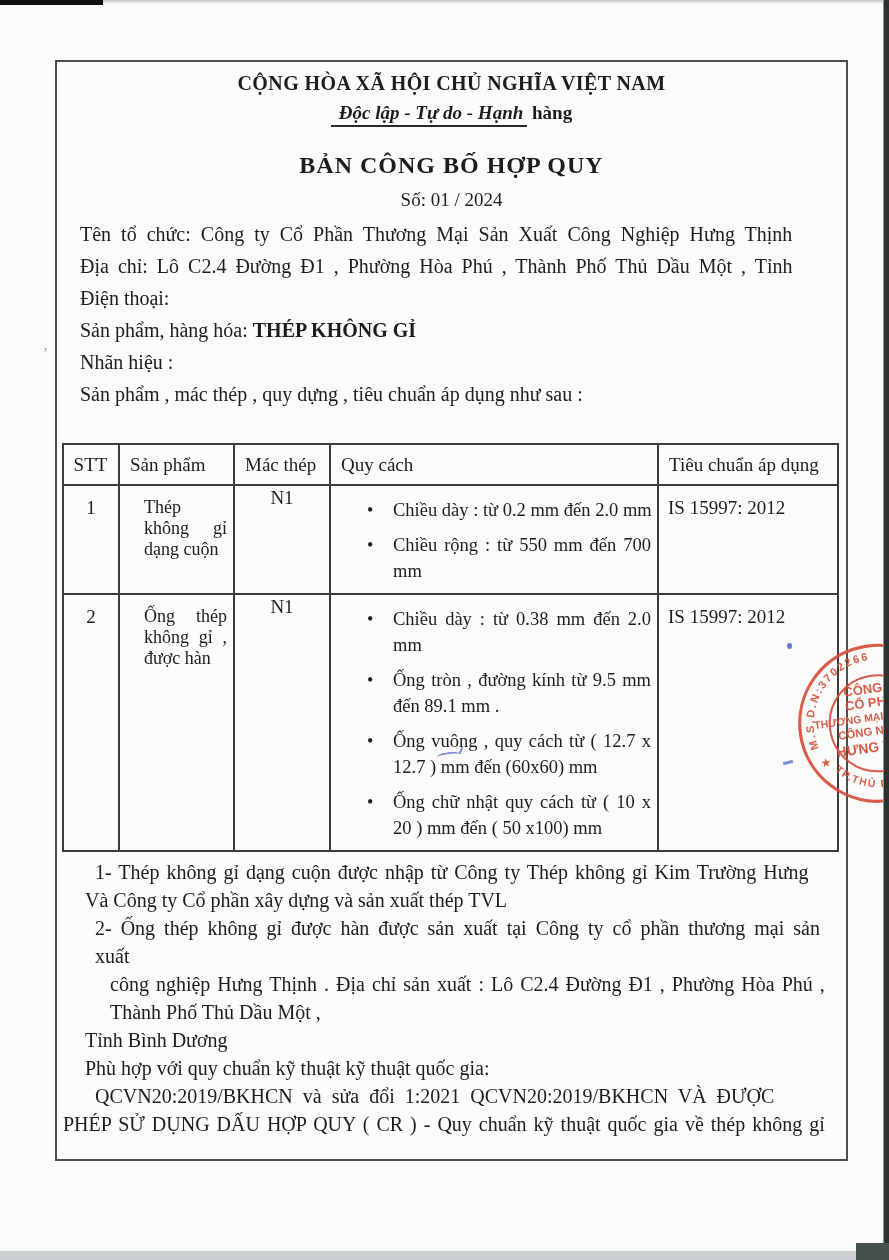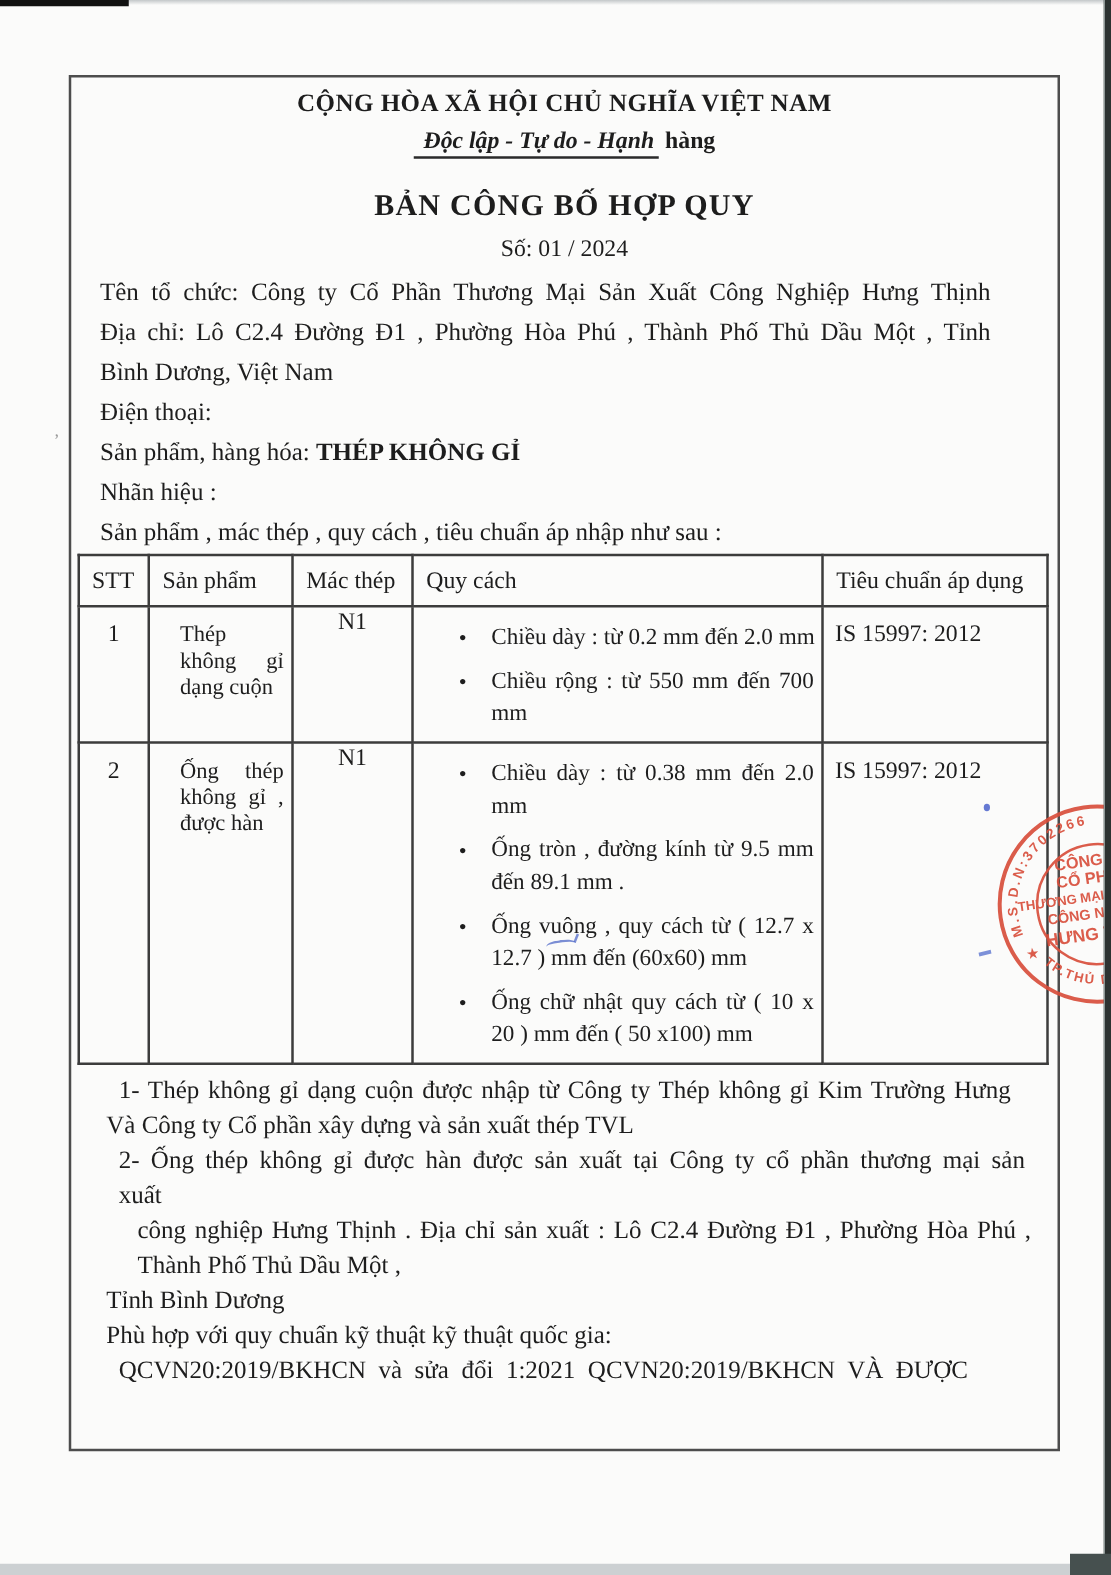--- a/index.html
+++ b/index.html
@@ -73,25 +73,24 @@
     <div class="hdr">
       <div class="nat-title">CỘNG HÒA XÃ HỘI CHỦ NGHĨA VIỆT NAM</div>
       <div class="motto"><span class="u">Độc lập - Tự do - Hạnh</span><span> hàng</span></div>
       <div class="doc-title">BẢN CÔNG BỐ HỢP QUY</div>
       <div class="doc-no">Số: 01 / 2024</div>
     </div>
 
     <div class="info">
       <div class="ws5">Tên tổ chức: Công ty Cổ Phần Thương Mại Sản Xuất Công Nghiệp Hưng Thịnh</div>
       <div class="ws4">Địa chỉ: Lô C2.4 Đường Đ1 , Phường Hòa Phú , Thành Phố Thủ Dầu Một , Tỉnh</div>
-      <div>Bình Dương, Việt Nam</div>
       <div>Điện thoại:</div>
       <div><span>Sản phẩm, hàng hóa: </span><span class="bold">THÉP KHÔNG GỈ</span></div>
       <div>Nhãn hiệu :</div>
-      <div>Sản phẩm , mác thép , quy cách , tiêu chuẩn áp nhập như sau :</div>
+      <div>Sản phẩm , mác thép , quy dựng , tiêu chuẩn áp dụng như sau :</div>
     </div>
 
     <table class="tbl">
       <colgroup>
         <col style="width:56px">
           <col style="width:115px">
           <col style="width:96px">
           <col style="width:328px">
           <col style="width:180px">
       </colgroup>
@@ -150,20 +149,21 @@
 
     <div class="notes">
       <div class="ind32 ws2">1- Thép không gỉ dạng cuộn được nhập từ Công ty Thép không gỉ Kim Trường Hưng</div>
       <div class="ind22">Và Công ty Cổ phần xây dựng và sản xuất thép TVL</div>
       <div class="ind32 ws4">2- Ống thép không gỉ được hàn được sản xuất tại Công ty cổ phần thương mại sản xuất</div>
       <div class="ind47 ws2">công nghiệp Hưng Thịnh . Địa chỉ sản xuất : Lô C2.4 Đường Đ1 , Phường Hòa Phú ,</div>
       <div class="ind47">Thành Phố Thủ Dầu Một ,</div>
       <div class="ind22">Tỉnh Bình Dương</div>
       <div class="ind22">Phù hợp với quy chuẩn kỹ thuật kỹ thuật quốc gia:</div>
       <div class="ind32 ws5">QCVN20:2019/BKHCN và sửa đổi 1:2021 QCVN20:2019/BKHCN VÀ ĐƯỢC</div>
+      <div class="ws2">PHÉP SỬ DỤNG DẤU HỢP QUY ( CR ) - Quy chuẩn kỹ thuật quốc gia về thép không gỉ</div>
     </div>
 
   </div>
 
   <svg class="stamp" viewBox="0 0 180 180">
     <defs>
       <path id="arcTop" d="M 26.2 104.6 A 64 64 0 0 1 140.4 51.3"></path>
       <path id="arcBottom" d="M 39 129 A 64 64 0 0 0 137 129"></path>
     </defs>
     <circle cx="88" cy="88" r="78" fill="none" stroke-width="3.2" stroke="#d84f3c"></circle>

